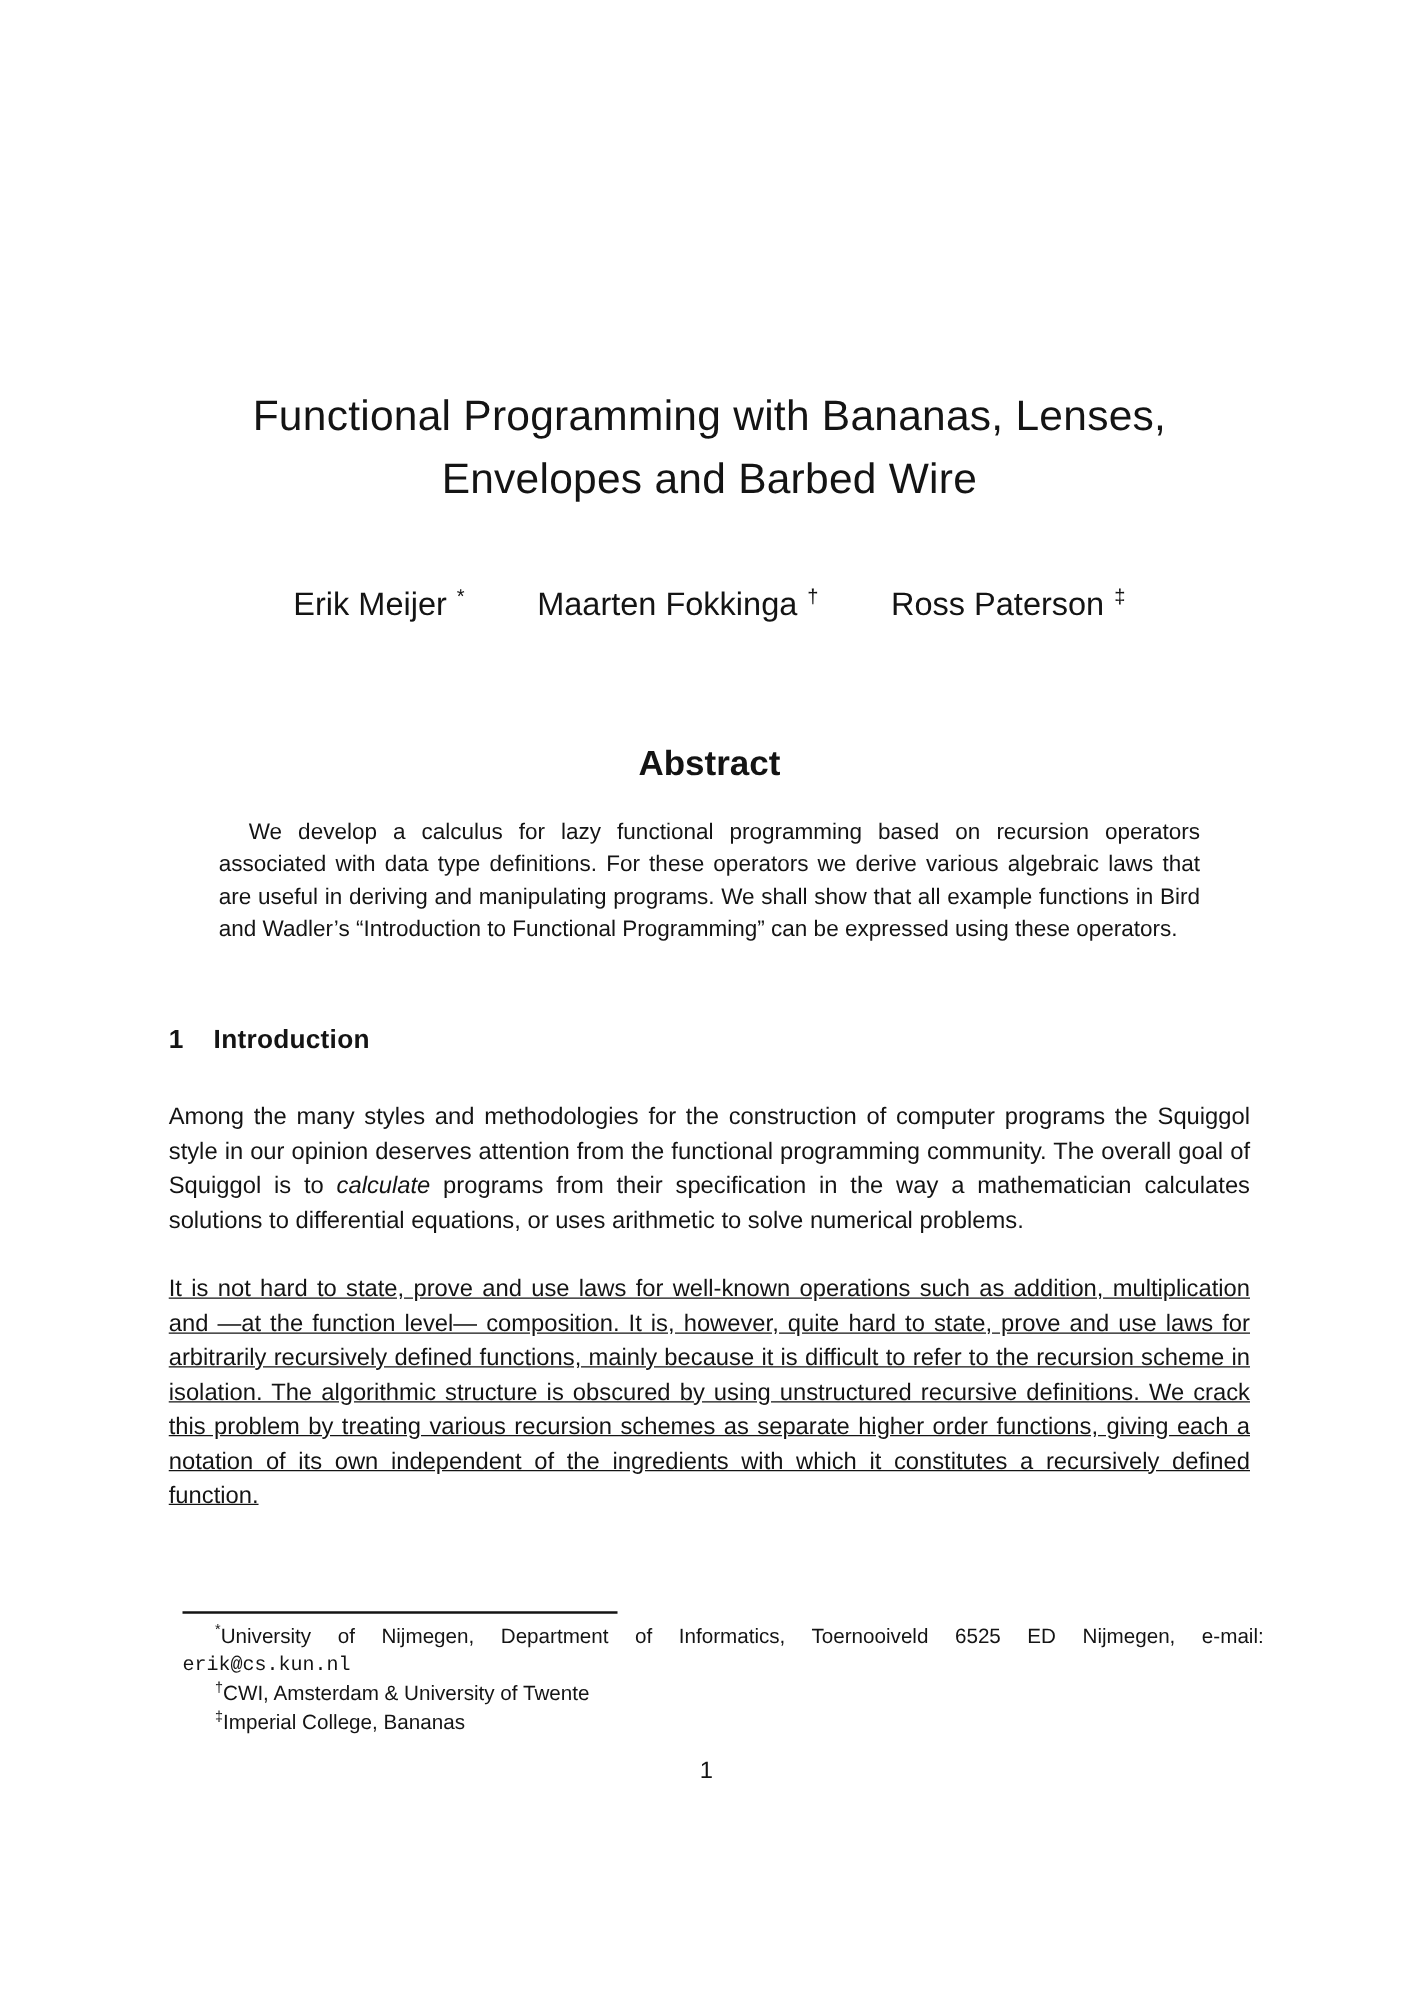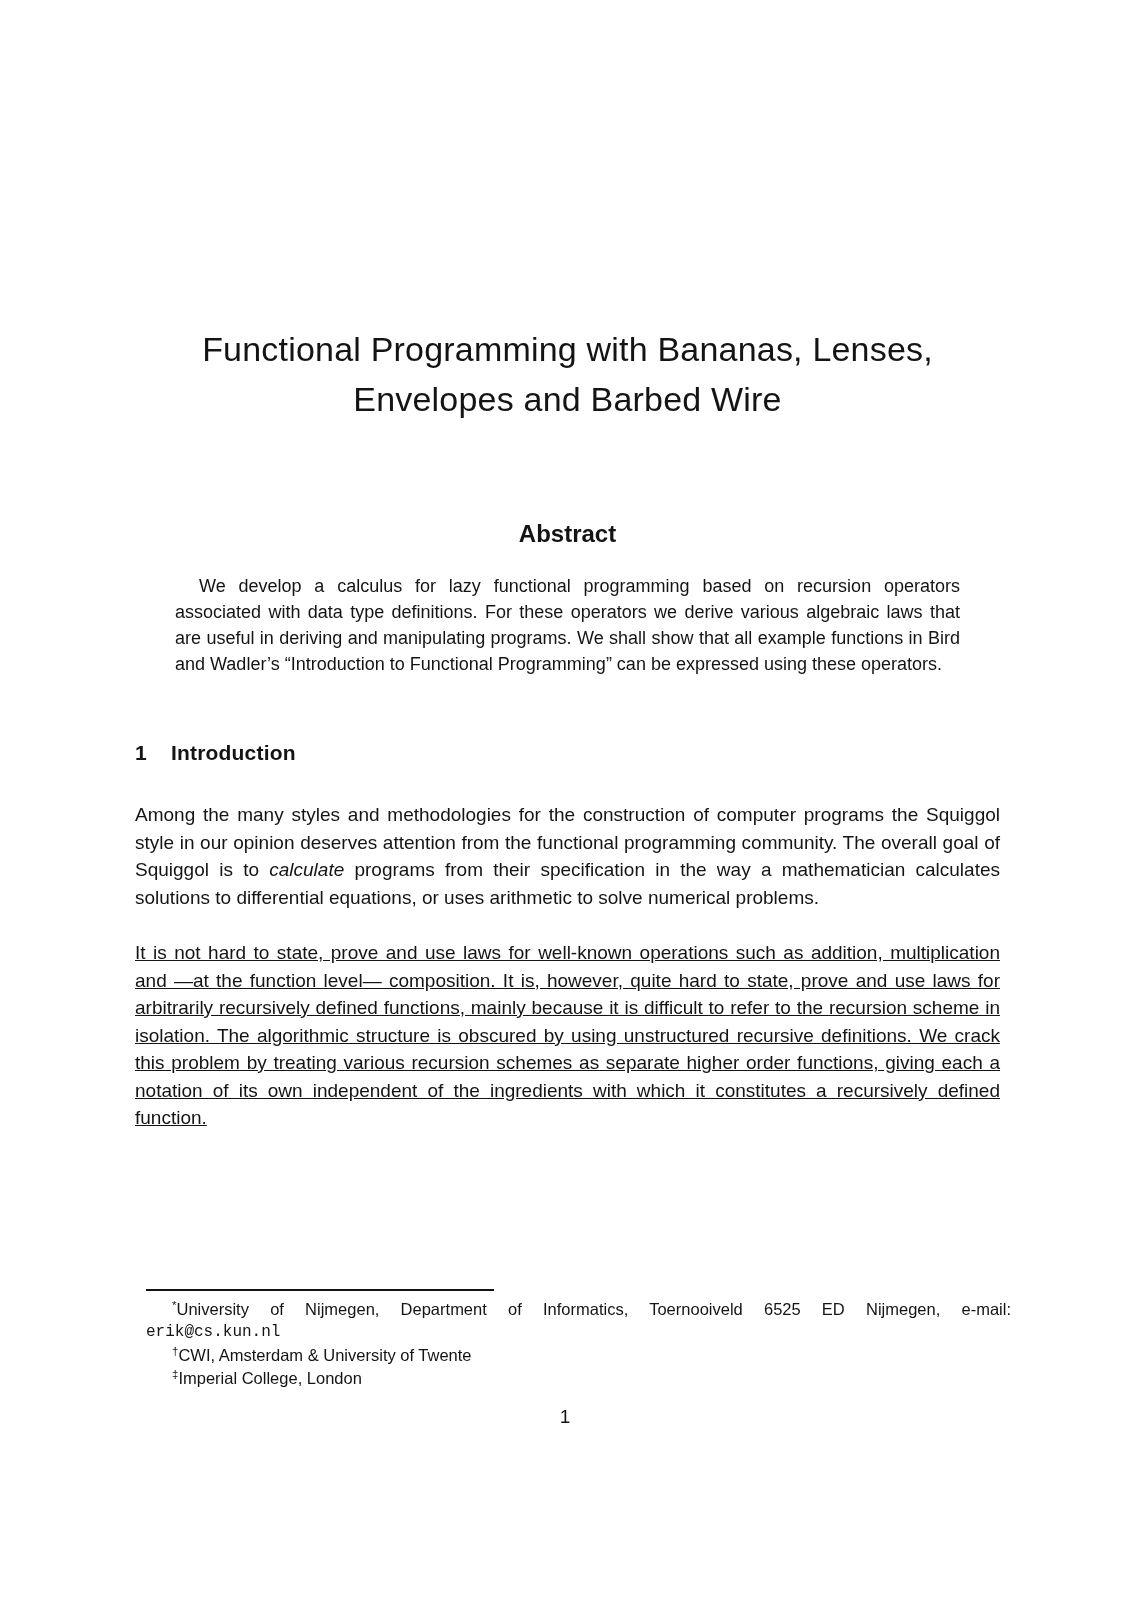--- a/index.html
+++ b/index.html
@@ -12,21 +12,21 @@
     color: #141414;
     overflow: hidden;
   }
   .content {
     position: absolute;
     left: 135px;
     top: 0;
     width: 865px;
   }
   .title {
-    margin: 18px;
+    margin: 2px;
     padding-top: 306px;
     font-size: 34px;
     font-weight: 400;
     line-height: 50px;
     text-align: center;
     letter-spacing: 0.2px;
   }
   .title-line { display: block; }
   .authors {
     margin-top: 60px;
@@ -39,21 +39,21 @@
   }
   .author sup {
     font-size: 62%;
     margin-left: 8px;
     vertical-align: super;
     line-height: 0;
   }
   .abstract-heading {
     margin-top: 96px;
     text-align: center;
-    font-size: 24px;
+    font-size: 28px;
     font-weight: 700;
   }
   .abstract-body {
     margin: 25px 40px 0 40px;
     font-size: 18px;
     line-height: 26px;
     text-align: justify;
     text-indent: 24px;
   }
   .section-heading {
@@ -119,20 +119,25 @@
 <body>
 
 <div class="page">
   <main class="content">
 
     <h1 class="title">
       <span class="title-line">Functional Programming with Bananas, Lenses,</span>
       <span class="title-line">Envelopes and Barbed Wire</span>
     </h1>
 
+    <div class="authors">
+      <span class="author"><span>Erik Meijer</span><sup>*</sup></span>
+      <span class="author"><span>Maarten Fokkinga</span><sup>†</sup></span>
+      <span class="author"><span>Ross Paterson</span><sup>‡</sup></span>
+    </div>
 
     <div class="abstract">
       <div class="abstract-heading">Abstract</div>
       <p class="abstract-body">We develop a calculus for lazy functional programming based on recursion operators associated with data type definitions. For these operators we derive various algebraic laws that are useful in deriving and manipulating programs. We shall show that all example functions in Bird and Wadler’s “Introduction to Functional Programming” can be expressed using these operators.</p>
     </div>
 
     <h2 class="section-heading">
       <span class="sec-num">1</span><span class="sec-title">Introduction</span>
     </h2>
 
@@ -143,18 +148,18 @@
   </main>
 
   <div class="footnote-area">
     <div class="footnote-rule"></div>
     <div class="footnotes">
       <div class="footnote-1">
         <div class="fn-justify-line"><sup>*</sup><span>University of Nijmegen, Department of Informatics, Toernooiveld 6525 ED Nijmegen, e-mail:</span></div>
         <div class="fn-email">erik@cs.kun.nl</div>
       </div>
       <div class="footnote"><sup>†</sup><span>CWI, Amsterdam &amp; University of Twente</span></div>
-      <div class="footnote"><sup>‡</sup><span>Imperial College, London</span></div>
+      <div class="footnote"><sup>‡</sup><span>Imperial College, Bananas</span></div>
     </div>
   </div>
 
   <div class="page-number">1</div>
 </div>
 
 </body></html>

